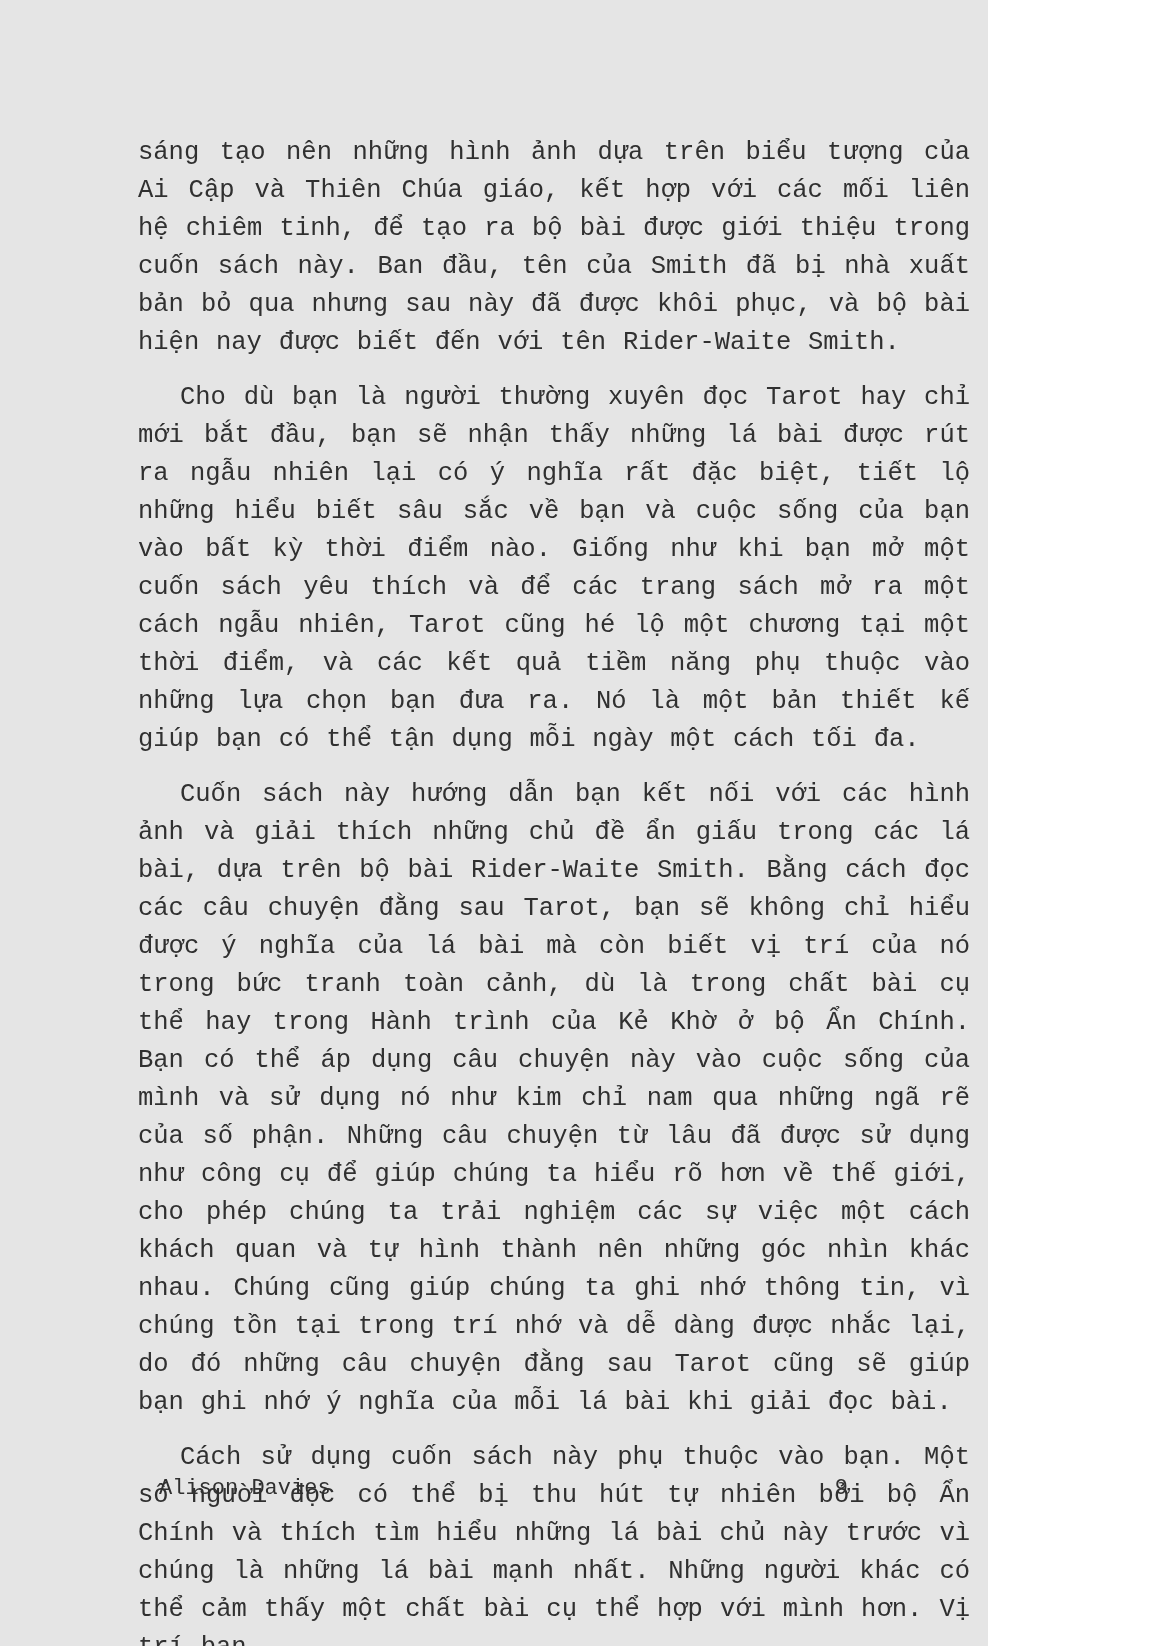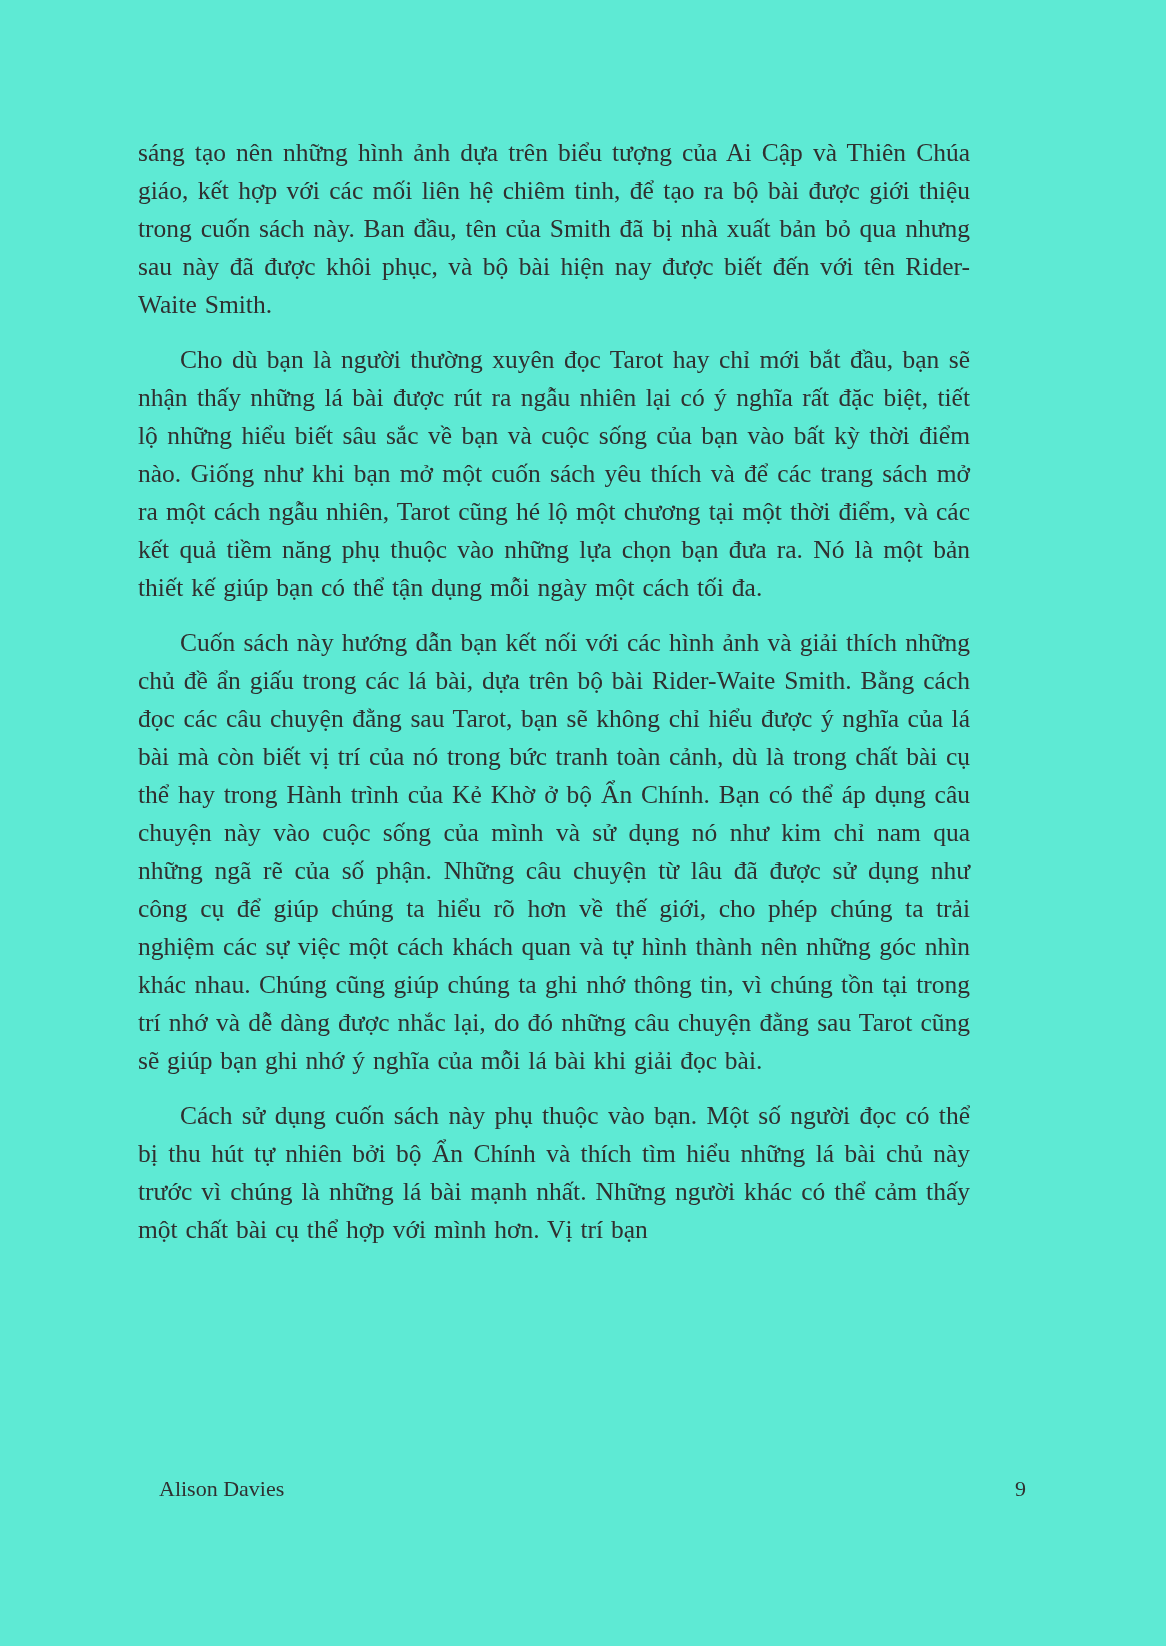--- a/index.html
+++ b/index.html
@@ -1,23 +1,23 @@
 <!DOCTYPE html>
 <html><head>
 <meta charset="utf-8">
 <style>
   * { margin: 0; padding: 0; box-sizing: border-box; }
   html, body { background: #ffffff; }
 
   .page {
     position: relative;
-    width: 1166px;
+    width: 988px;
     height: 1646px;
-    background: #5eead4;
-    font-family: Liberation Serif, serif;
+    background: #e5e5e5;
+    font-family: Liberation Mono, monospace;
     color: #303030;
     overflow: hidden;
   }
 
   .content {
     position: absolute;
     left: 138px;
     top: 134px;
     width: 832px;
   }

